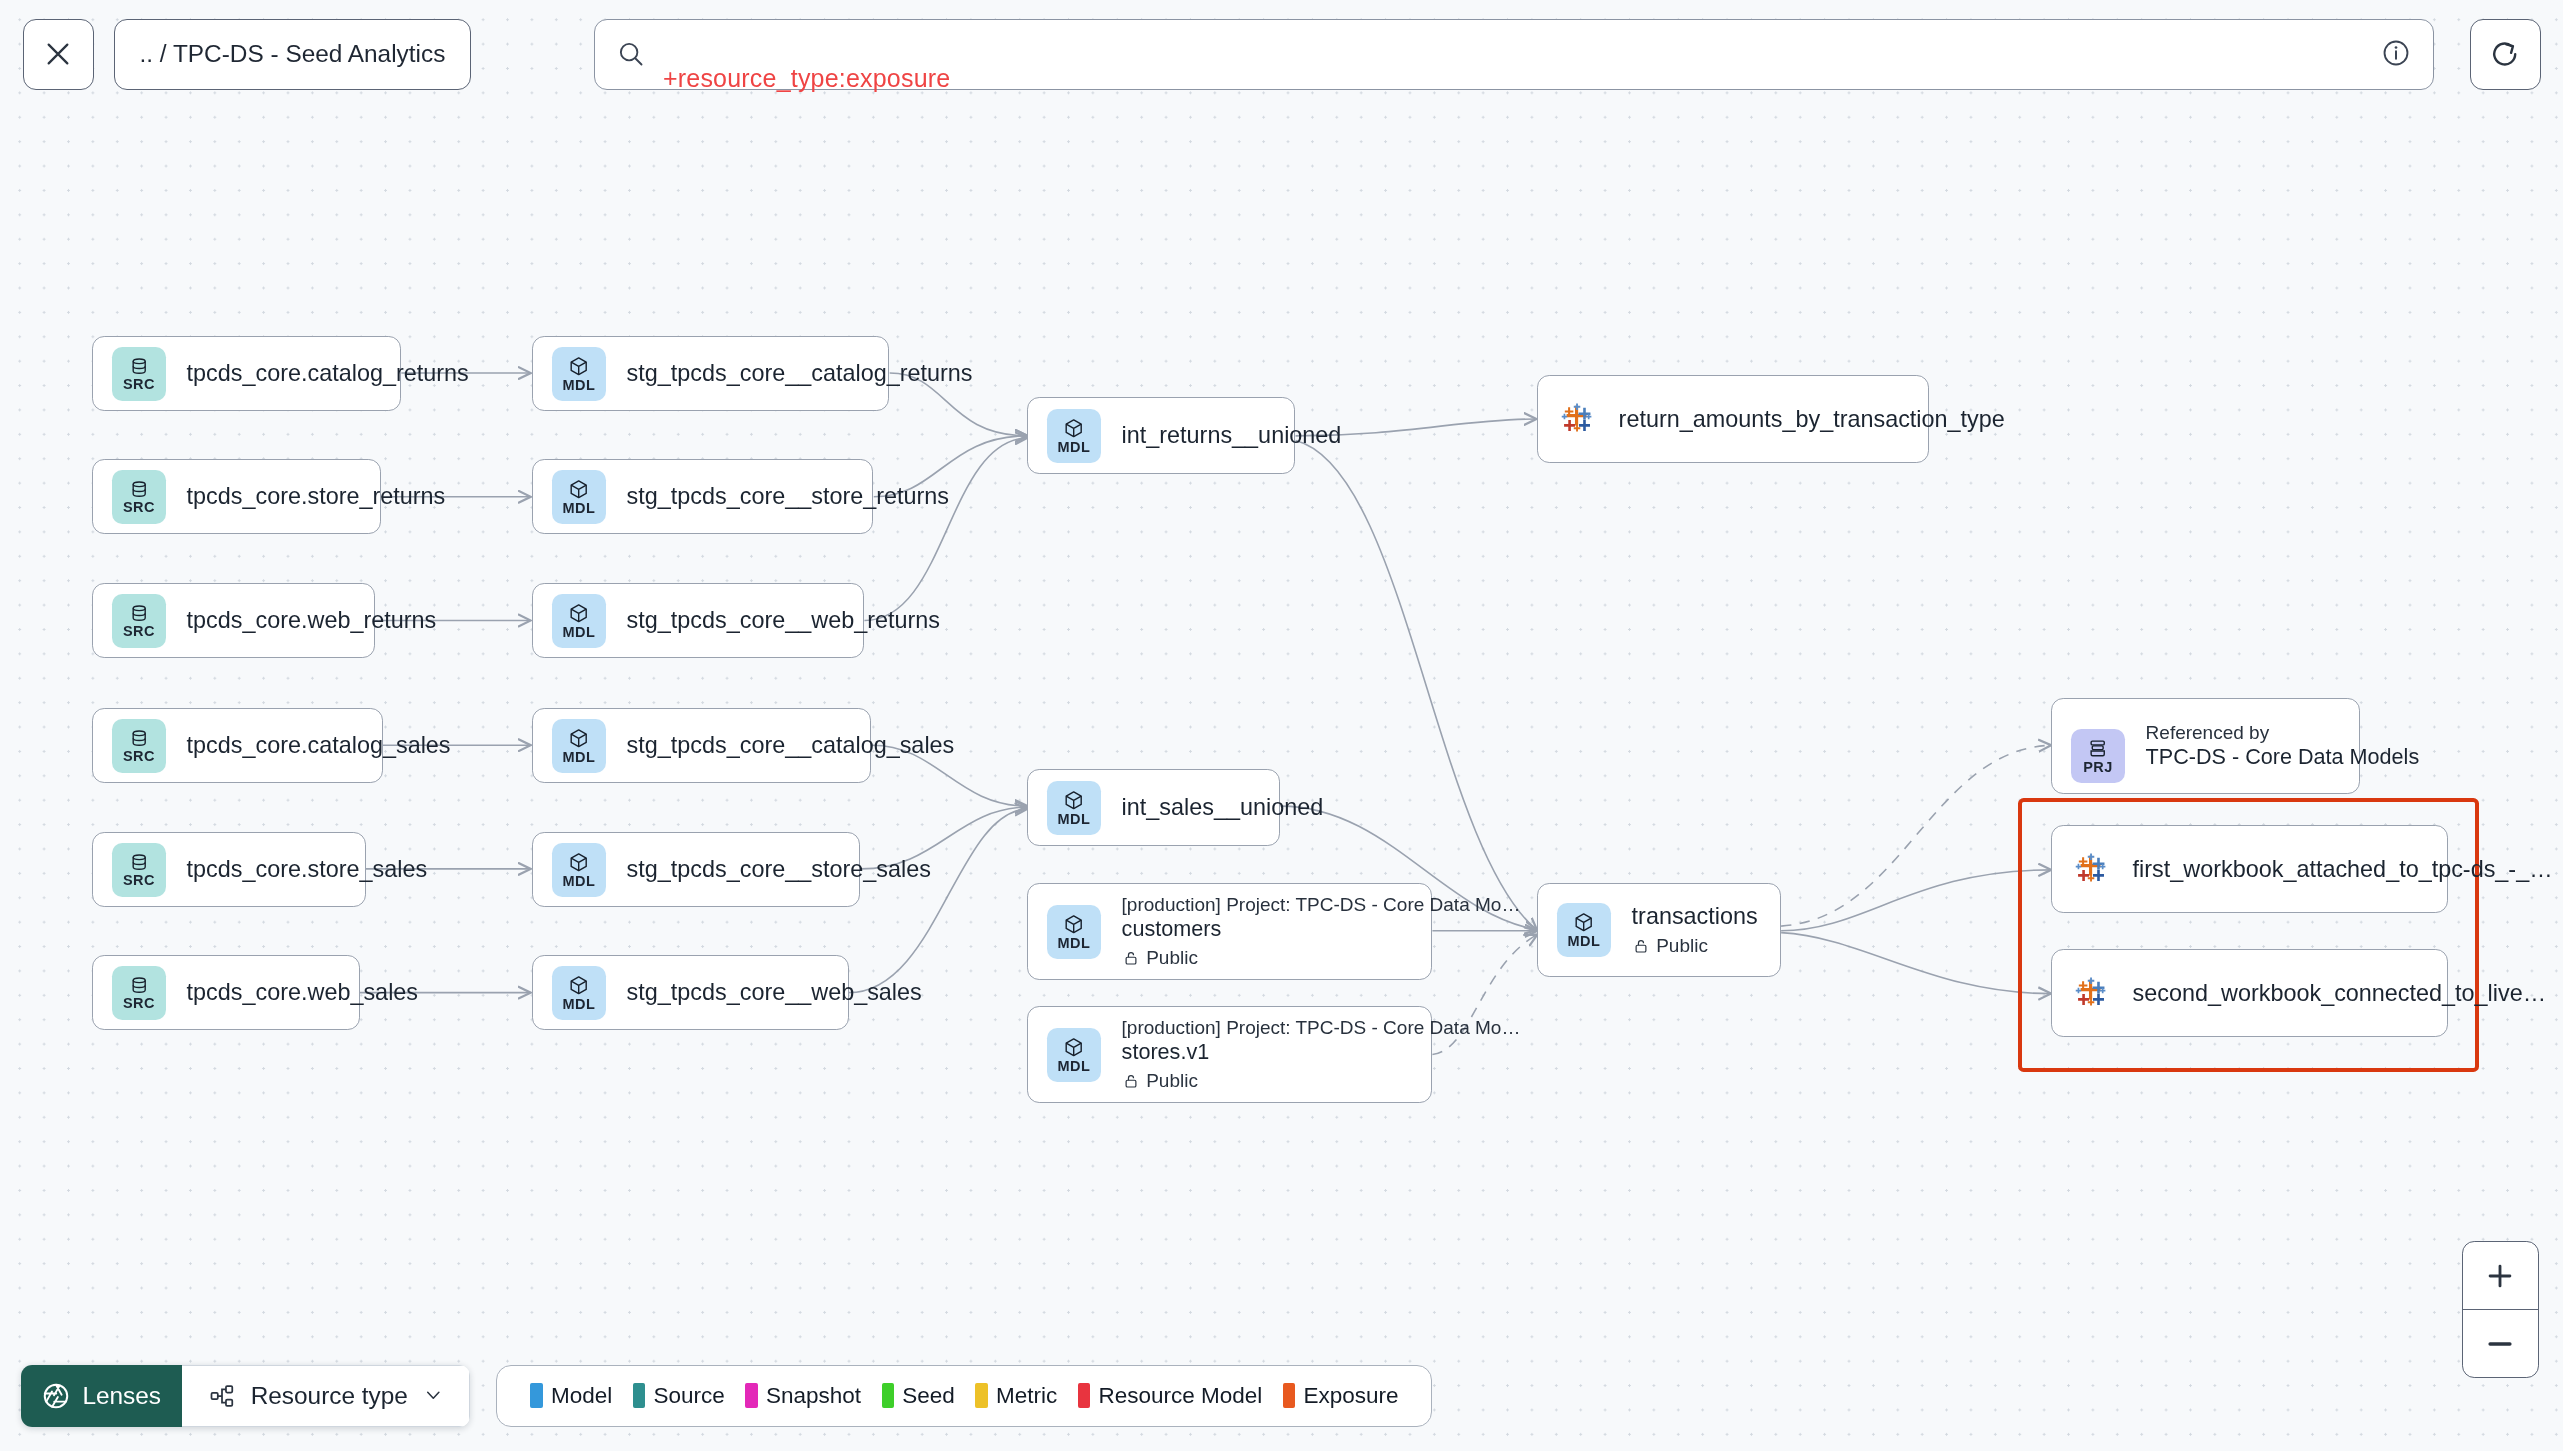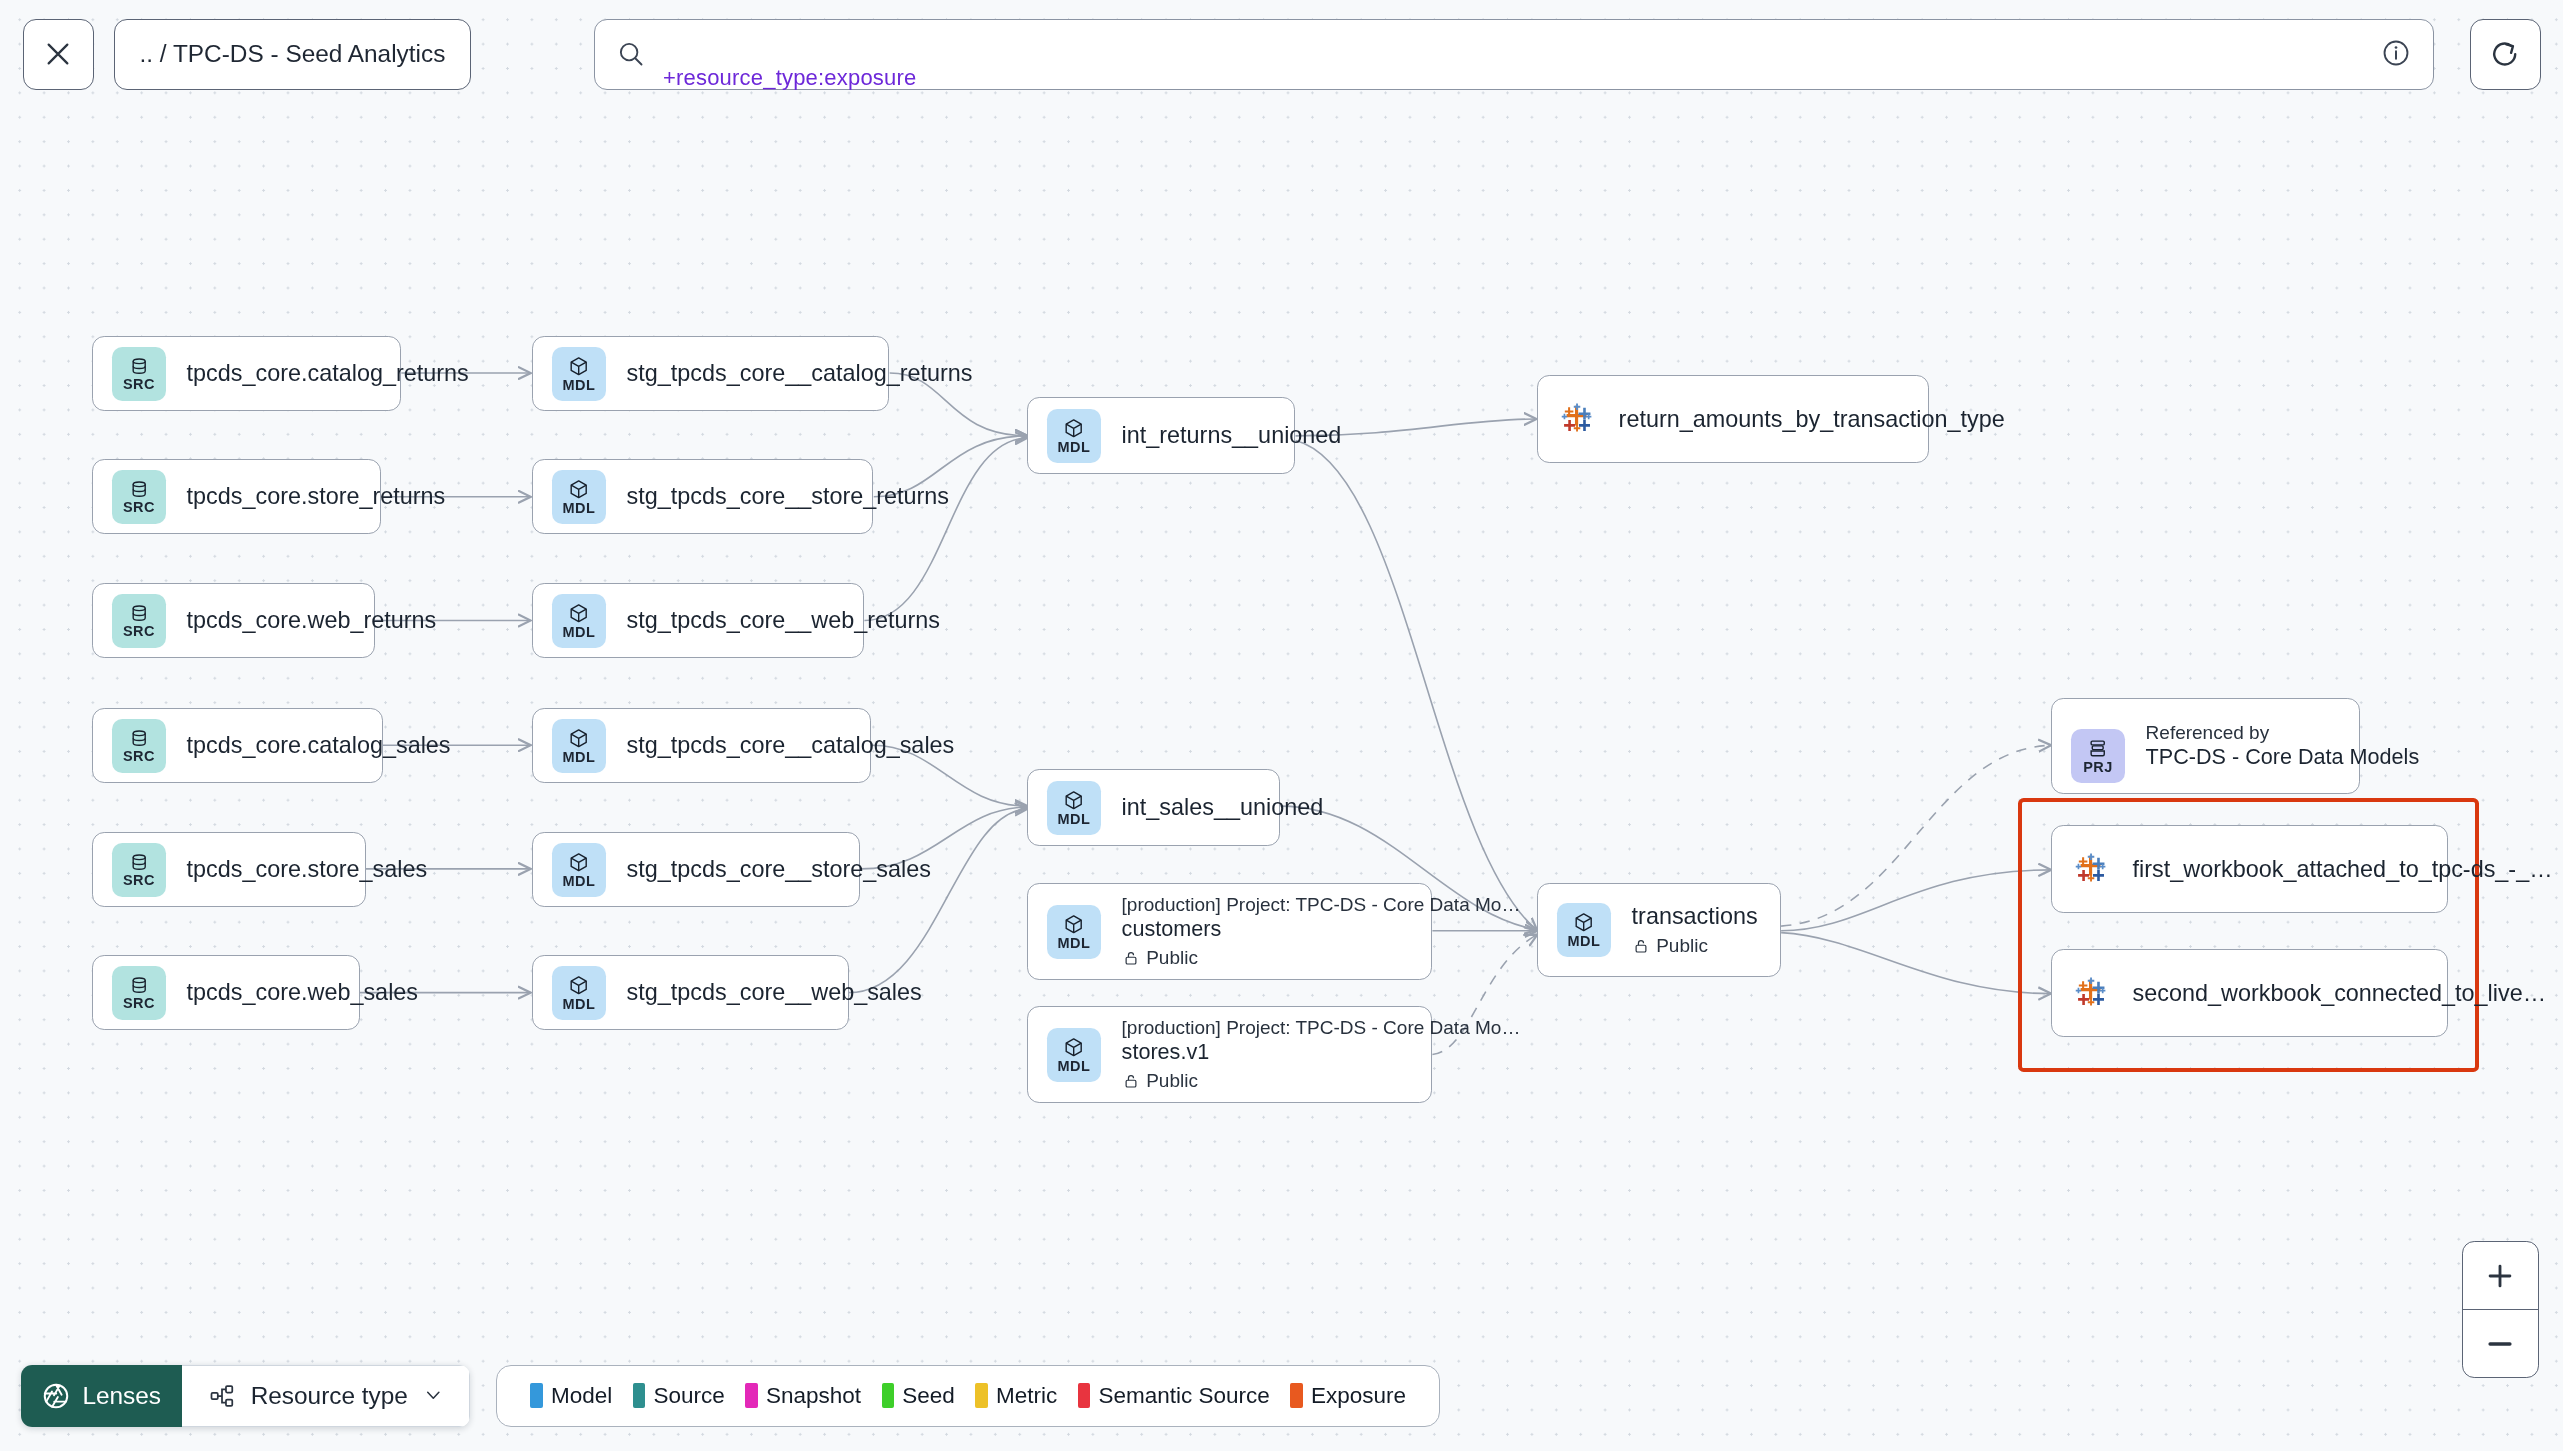--- a/index.html
+++ b/index.html
@@ -53,21 +53,21 @@
     border: 1.5px solid #8b94a3;
     border-radius: 13px;
     display: flex; align-items: center;
     padding: 0 20.6px;
     margin-left: 103px;
     margin-right: 15px;
     gap: 17px;
     position: relative;
   }
   .searchwrap .q {
-    font-size: 22px; color: #6d28d9;
+    font-size: 25px; color: #ef4444;
     letter-spacing: 0.2px;
     flex: 1 1 auto;
     margin-top: 48px;
   }
   .info-ic { margin-left: auto; flex: 0 0 auto; cursor: pointer; }
 
   
   .node {
     position: absolute;
     background: #fff;
@@ -589,21 +589,21 @@
       <span class="leg">
         <span class="sw" style="background:#3ecf2a"></span>
         <span>Seed</span>
       </span>
       <span class="leg">
         <span class="sw" style="background:#edc128"></span>
         <span>Metric</span>
       </span>
       <span class="leg">
         <span class="sw" style="background:#e8343f"></span>
-        <span>Semantic Source</span>
+        <span>Resource Model</span>
       </span>
       <span class="leg">
         <span class="sw" style="background:#e8591f"></span>
         <span>Exposure</span>
       </span>
     </div>
   </div>
 
   <div class="zoomctl">
     <div>

